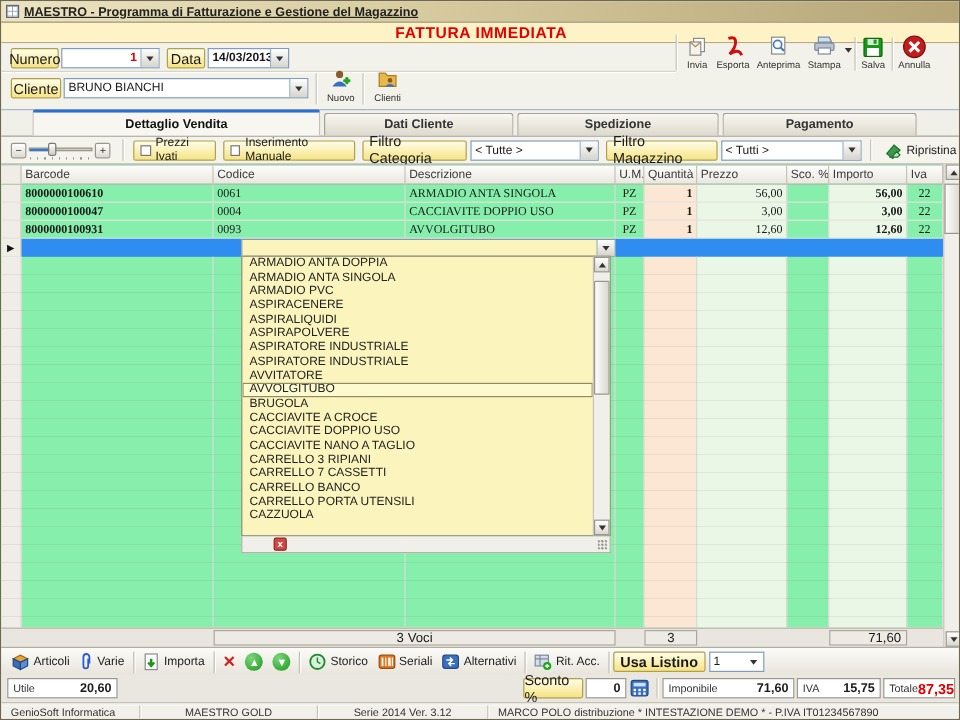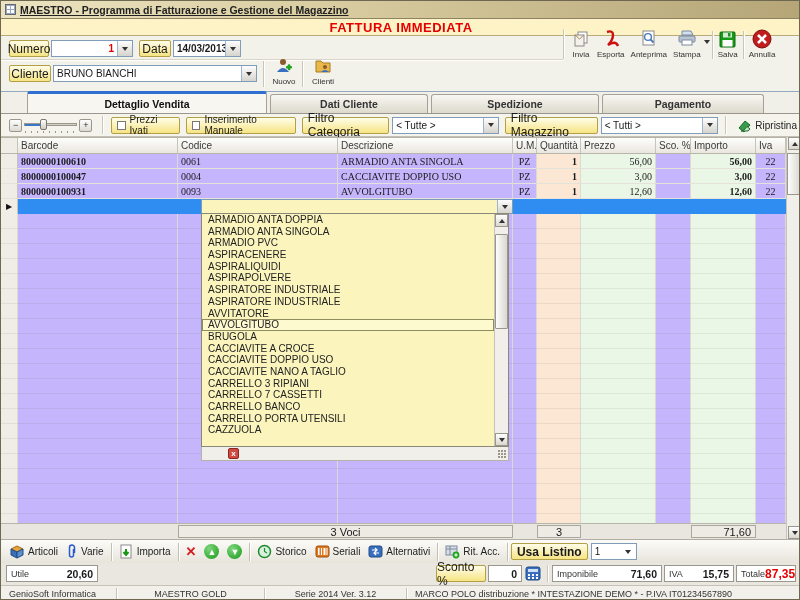--- a/index.html
+++ b/index.html
@@ -47,21 +47,21 @@
     display:flex;align-items:center;justify-content:center;font-size:9px;color:#333;}
   .slider{position:relative;width:58px;height:14px;margin:0 2px;}
   .strack{position:absolute;top:5px;left:0;width:100%;height:3px;background:#cfcdc4;border:1px solid #9a978c;}
   .sfill{position:absolute;top:6px;left:1px;width:18px;height:2px;background:#3a77c9;}
   .sthumb{position:absolute;top:1px;left:16px;width:7px;height:11px;background:linear-gradient(#fefefe,#cfcdc4);border:1px solid #7a7870;border-radius:2px;}
   .sticks{position:absolute;top:13px;left:1px;width:100%;height:2px;
     background-image:repeating-linear-gradient(90deg,#9a978c 0 1px,transparent 1px 6px);}
   .ckbox{height:17px;display:flex;align-items:center;background:linear-gradient(#fffde9,#f6e483);border:1px solid #b1a045;border-radius:2px;padding:0 5px;}
   .ck{width:9px;height:9px;background:#fff;border:1px solid #777;margin-right:4px;}
   
-  .grid{position:absolute;top:136px;left:0;width:785px;height:386px;background:#c4b5fd;border-top:1px solid #b5b2a8;}
+  .grid{position:absolute;top:136px;left:0;width:785px;height:386px;background:#86efac;border-top:1px solid #b5b2a8;}
   .ghead{display:flex;height:16px;background:linear-gradient(#fdfdfc,#e9e7df);border-bottom:1px solid #b8b5aa;}
   .ghead .cell{border-right:1px solid #c6c3b8;display:flex;align-items:center;padding:0 3px;color:#3a3a3a;}
   .grow{display:flex;height:15px;}
   .cell{overflow:hidden;white-space:nowrap;}
   .grow .cell{border-right:1px solid #dcdad2;border-bottom:1px solid #e4e2da;display:flex;align-items:center;padding:0 3px;font-family:Liberation Serif, serif;}
   .c-sel{width:17px;background:#efede6;border-right:1px solid #c6c3b8 !important;}
   .c-bar{width:160px;font-weight:bold;}
   .c-cod{width:160px;}
   .c-des{width:175px;}
   .c-um{width:24px;justify-content:center;}

